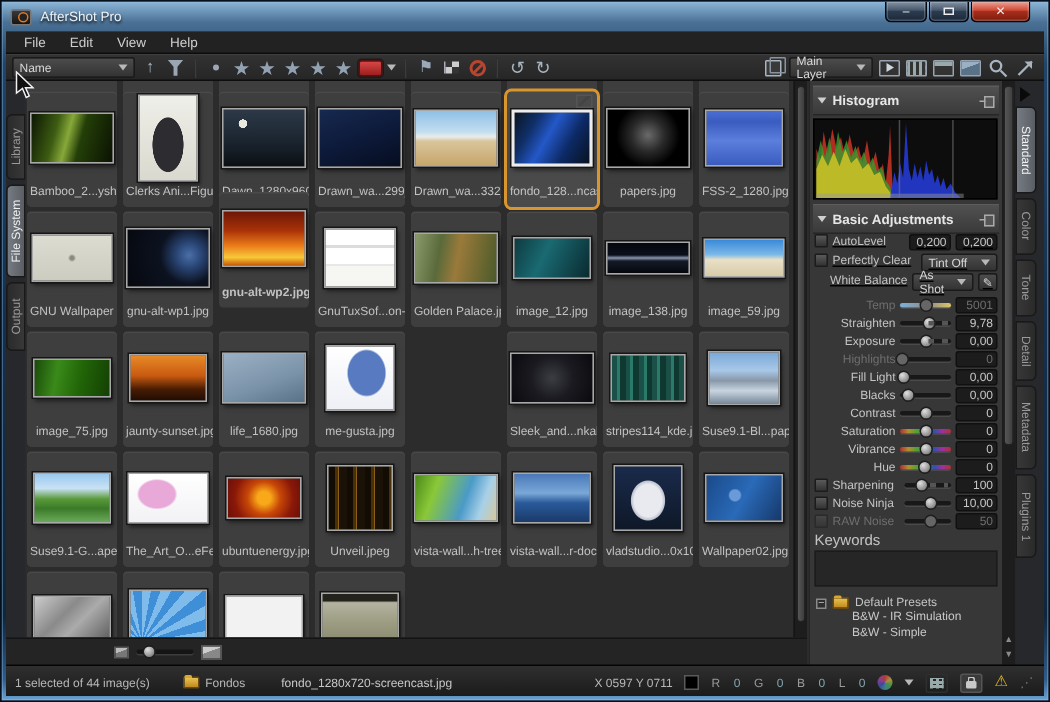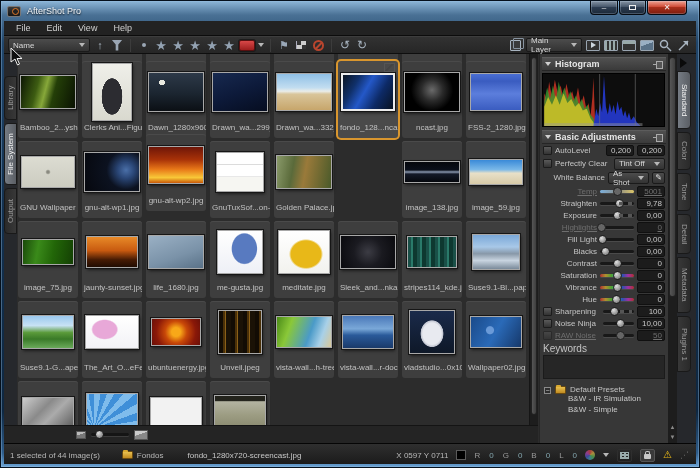--- a/index.html
+++ b/index.html
@@ -64,38 +64,38 @@
   .thumb{border:1px solid #a8a8a8;box-shadow:0 0 0 1px #161616,1px 2px 3px rgba(0,0,0,.55);}
   .cell.sel .thumb{border:2px solid #ececec;}
   .fname{height:13px;font-size:8px;color:#c2c2c2;text-align:center;white-space:nowrap;overflow:hidden;padding:0 2px;}
   .badge{position:absolute;top:2px;right:3px;width:11px;height:9px;background:linear-gradient(#e8e8e8,#b8b8b8);border:1px solid #555;
     background-image:linear-gradient(135deg,transparent 38%,#444 42%,#444 55%,transparent 59%);}
   .gsb{position:absolute;left:525px;top:0;width:9px;height:371px;background:#1d1d1d;border-left:1px solid #151515;}
   .gsb-thumb{position:absolute;left:1px;right:1px;top:3px;height:358px;background:linear-gradient(90deg,#565656,#3e3e3e);border-radius:3px;border:1px solid #222;}
   
   .panel{position:absolute;left:535px;top:0;width:129px;height:389px;background:#373737;border-left:1px solid #262626;padding:0 2px;overflow:hidden;}
   .phead{height:14px;margin-top:3px;display:flex;align-items:center;gap:4px;background:linear-gradient(#505050,#3a3a3a);
-    border-top:1px solid #5c5c5c;border-bottom:1px solid #262626;color:#e6e6e6;font-size:9px;font-weight:bold;padding:3px 3px;}
+    border-top:1px solid #5c5c5c;border-bottom:1px solid #262626;color:#e6e6e6;font-size:9px;font-weight:bold;padding:9px 3px;}
   .tri{width:0;height:0;border-left:3px solid transparent;border-right:3px solid transparent;border-top:4px solid #cfcfcf;}
   .pin{margin-left:auto;position:relative;width:10px;height:7px;}
   .pin::before{content:'';position:absolute;right:0;top:0;width:5px;height:6px;border:1px solid #aaa;background:#555;}
   .pin::after{content:'';position:absolute;left:0;top:3px;width:4px;height:1px;background:#aaa;}
   .hist{display:block;margin:2px 0;background:#0d0d0d;border:1px solid #000;}
-  .prow{display:flex;align-items:center;height:13px;gap:3px;padding:0 1px;}
+  .prow{display:flex;align-items:flex-start;height:13px;gap:3px;padding:0 1px;text-decoration:underline;}
   .cb{width:9px;height:9px;background:linear-gradient(#5a5a5a,#333);border:1px solid #1c1c1c;border-radius:1px;flex:none;}
   .plabel{font-size:8px;color:#c4c4c4;white-space:nowrap;}
   .val{width:28px;height:11px;background:#1c1c1c;border:1px solid #101010;border-radius:2px;color:#c8c8c8;font-size:8px;
     text-align:right;padding:0 2px;line-height:10px;flex:none;}
   .pdd{height:12px;flex:1;gap:8px;}
   .eyedrop{width:13px;height:12px;background:linear-gradient(#4c4c4c,#333);border:1px solid #1a1a1a;border-radius:2px;
     color:#ddd;font-size:8px;display:flex;align-items:center;justify-content:center;flex:none;}
   .srow{display:flex;align-items:center;height:12px;gap:3px;padding:0 1px;}
   .srow .slabel{width:54px;font-size:8px;color:#c4c4c4;text-align:right;white-space:nowrap;flex:none;}
   .srow .slabel.lft{width:45px;text-align:left;}
-  .srow.disabled .slabel,.srow.disabled .val{color:#6e6e6e;text-decoration:underline;}
+  .srow.disabled .slabel,.srow.disabled .val{color:#6e6e6e;}
   .srow.disabled .cb{opacity:.45;}
   .track{position:relative;flex:1;height:3px;background:#181818;border-radius:2px;box-shadow:0 1px 0 #4a4a4a;}
   .track.temp{background:linear-gradient(90deg,#7cb0dc,#8d8d85 55%,#dcc668);}
   .track.rainbow{background:linear-gradient(90deg,#b03030,#b09030,#50a030,#30a0a0,#3050b0,#a030a0,#b03030);}
   .track.ticks::after{content:'';position:absolute;left:55%;right:2px;top:0;height:3px;
     background:repeating-linear-gradient(90deg,#555 0 4px,transparent 4px 9px);}
   .handle{position:absolute;top:-3px;width:9px;height:9px;margin-left:-4px;border-radius:50%;
     background:radial-gradient(circle at 35% 30%,#e0e0e0,#8a8a8a 70%,#555);border:1px solid #1e1e1e;}
   .srow.disabled .handle{background:#666;}
   .kw-label{font-size:10px;color:#c4c4c4;padding:2px 1px 1px;}
@@ -286,58 +286,64 @@
             <div class="thumbwrap">
               <div class="thumb" style="background: linear-gradient(120deg, rgb(10, 20, 32), rgb(16, 48, 106) 25%, rgb(36, 88, 200) 45%, rgb(13, 42, 102) 70%, rgb(8, 18, 32)); width: 54px; height: 38px;"></div>
             </div>
             <div class="badge"></div>
             <div class="fname">fondo_128...ncast.jpg</div>
           </div>
           <div class="cell" style="left: 385px; top: 7px;">
             <div class="thumbwrap">
               <div class="thumb" style="background: radial-gradient(circle at 50% 45%, rgb(106, 106, 106), rgb(42, 42, 42) 32%, rgb(0, 0, 0) 62%); width: 56px; height: 40px;"></div>
             </div>
-            <div class="fname">ncast.jpg</div>
+            <div class="fname">papers.jpg</div>
           </div>
           <div class="cell" style="left: 449px; top: 7px;">
             <div class="thumbwrap">
               <div class="thumb" style="background: linear-gradient(rgb(74, 111, 212), rgb(58, 92, 192) 20%, rgb(92, 126, 220) 55%, rgb(58, 92, 192)); width: 52px; height: 38px;"></div>
             </div>
             <div class="fname">FSS-2_1280.jpg</div>
           </div>
           <div class="cell" style="left: 1px; top: 87px;">
             <div class="thumbwrap">
               <div class="thumb" style="background: radial-gradient(circle, rgb(138, 138, 128) 4%, rgba(0, 0, 0, 0) 9%), linear-gradient(rgb(220, 220, 210), rgb(204, 204, 192)); width: 54px; height: 32px;"></div>
             </div>
             <div class="fname">GNU Wallpaper 2.jpg</div>
           </div>
           <div class="cell" style="left: 65px; top: 87px;">
             <div class="thumbwrap">
               <div class="thumb" style="background: radial-gradient(circle at 76% 45%, rgb(74, 111, 168), rgb(42, 70, 118) 18%, rgb(12, 18, 32) 42%, rgb(6, 8, 14) 100%); width: 56px; height: 40px;"></div>
             </div>
             <div class="fname">gnu-alt-wp1.jpg</div>
           </div>
-          <div class="cell" style="left: 129px; top: 80px;">
+          <div class="cell" style="left: 129px; top: 74px; font-weight: bold;">
             <div class="thumbwrap">
               <div class="thumb" style="background: linear-gradient(rgb(110, 22, 8), rgb(168, 50, 8) 35%, rgb(232, 120, 24) 62%, rgb(248, 200, 56) 85%, rgb(200, 88, 8)); width: 56px; height: 38px;"></div>
             </div>
             <div class="fname">gnu-alt-wp2.jpg</div>
           </div>
           <div class="cell" style="left: 193px; top: 87px;">
             <div class="thumbwrap">
               <div class="thumb" style="background: linear-gradient(rgb(255, 255, 255) 0px, rgb(255, 255, 255) 28%, rgb(220, 220, 220) 28%, rgb(220, 220, 220) 32%, rgb(255, 255, 255) 32%, rgb(255, 255, 255) 60%, rgb(232, 232, 232) 60%, rgb(232, 232, 232) 64%, rgb(246, 246, 242) 64%); width: 48px; height: 40px;"></div>
             </div>
             <div class="fname">GnuTuxSof...on-v1.jpg</div>
           </div>
           <div class="cell" style="left: 257px; top: 87px;">
             <div class="thumbwrap">
               <div class="thumb" style="background: linear-gradient(100deg, rgb(138, 154, 106), rgb(90, 106, 58) 30%, rgb(154, 122, 58) 52%, rgb(74, 90, 42)); width: 56px; height: 34px;"></div>
             </div>
             <div class="fname">Golden Palace.jpg</div>
           </div>
+          <div class="cell" style="left: 321px; top: 87px;">
+            <div class="thumbwrap">
+              <div class="thumb" style="background: linear-gradient(115deg, rgb(14, 58, 64), rgb(26, 106, 114) 40%, rgb(10, 42, 48)); width: 52px; height: 28px;"></div>
+            </div>
+            <div class="fname">image_12.jpg</div>
+          </div>
           <div class="cell" style="left: 385px; top: 87px;">
             <div class="thumbwrap">
               <div class="thumb" style="background: linear-gradient(rgb(5, 7, 12), rgb(10, 15, 26) 40%, rgb(138, 152, 176) 50%, rgb(20, 26, 40) 60%, rgb(5, 7, 12)); width: 56px; height: 22px;"></div>
             </div>
             <div class="fname">image_138.jpg</div>
           </div>
           <div class="cell" style="left: 449px; top: 87px;">
             <div class="thumbwrap">
               <div class="thumb" style="background: linear-gradient(rgb(58, 138, 216), rgb(122, 184, 232) 40%, rgb(232, 224, 200) 55%, rgb(216, 203, 168)); width: 54px; height: 26px;"></div>
             </div>
@@ -359,26 +365,20 @@
             <div class="thumbwrap">
               <div class="thumb" style="background: linear-gradient(160deg, rgb(154, 176, 196), rgb(122, 146, 168) 60%, rgb(90, 114, 136)); width: 56px; height: 34px;"></div>
             </div>
             <div class="fname">life_1680.jpg</div>
           </div>
           <div class="cell" style="left: 193px; top: 167px;">
             <div class="thumbwrap">
               <div class="thumb" style="background: radial-gradient(30% 38% at 60% 42%, rgb(88, 122, 192) 92%, rgba(0, 0, 0, 0) 100%), linear-gradient(rgb(255, 255, 255), rgb(238, 240, 246)); width: 46px; height: 44px;"></div>
             </div>
             <div class="fname">me-gusta.jpg</div>
-          </div>
-          <div class="cell" style="left: 257px; top: 167px;">
-            <div class="thumbwrap">
-              <div class="thumb" style="background: radial-gradient(34% 36% at 54% 55%, rgb(232, 184, 24) 88%, rgba(0, 0, 0, 0) 100%), linear-gradient(rgb(255, 255, 255), rgb(242, 242, 238)); width: 52px; height: 44px;"></div>
-            </div>
-            <div class="fname">meditate.jpg</div>
           </div>
           <div class="cell" style="left: 321px; top: 167px;">
             <div class="thumbwrap">
               <div class="thumb" style="background: radial-gradient(circle, rgb(60, 60, 68), rgb(26, 26, 32) 45%, rgb(10, 10, 14)); width: 56px; height: 34px;"></div>
             </div>
             <div class="fname">Sleek_and...nkahn.jpg</div>
           </div>
           <div class="cell" style="left: 385px; top: 167px;">
             <div class="thumbwrap">
               <div class="thumb" style="background: repeating-linear-gradient(90deg, rgb(26, 80, 72) 0px, rgb(26, 80, 72) 3px, rgb(42, 122, 106) 3px, rgb(42, 122, 106) 5px, rgb(14, 56, 48) 5px, rgb(14, 56, 48) 9px); width: 50px; height: 32px;"></div>

